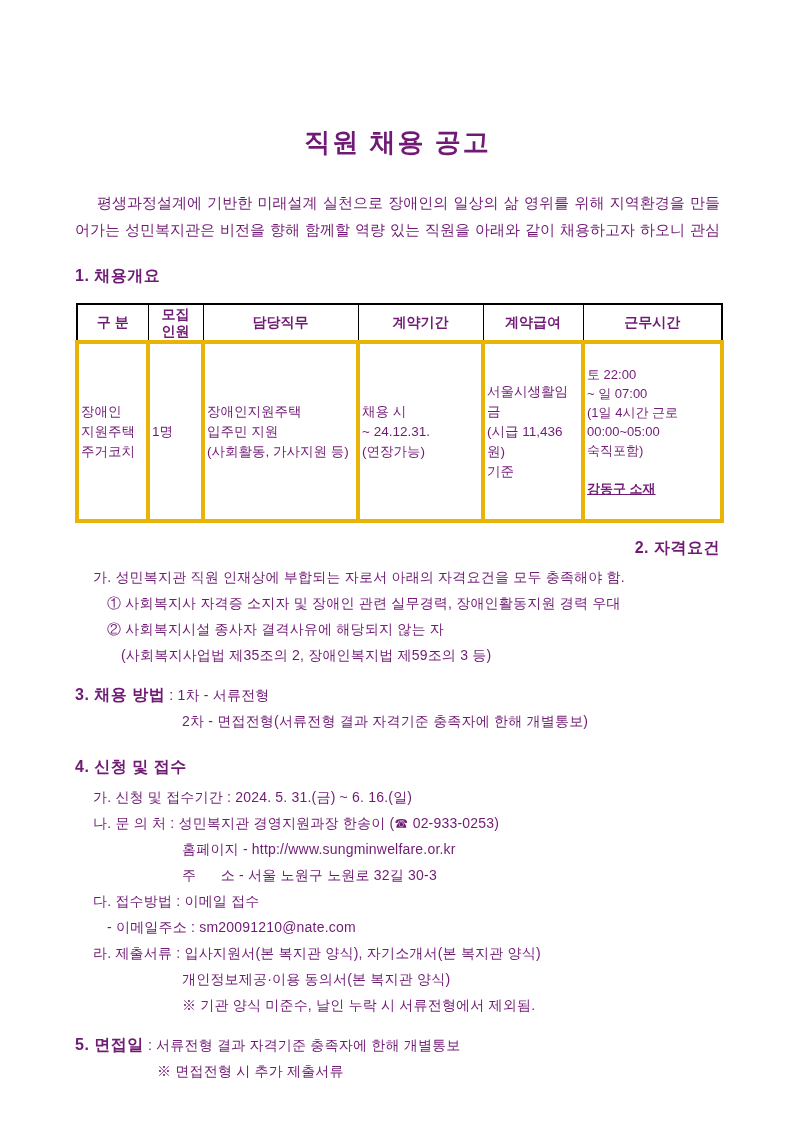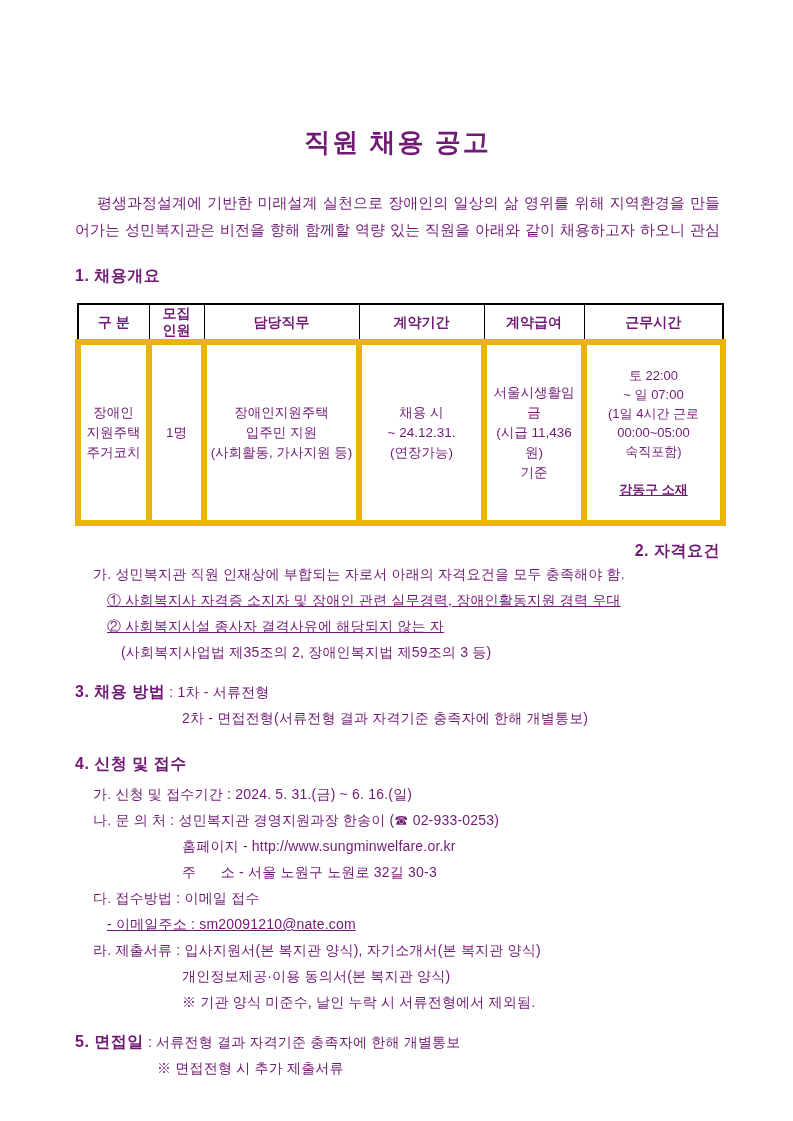--- a/index.html
+++ b/index.html
@@ -31,21 +31,21 @@
   .intro-line.first { text-indent: 22px; }
   .section-heading {
     font-size: 16px;
     font-weight: bold;
     line-height: 20px;
     letter-spacing: 0.5px;
   }
   .mt-s1 { margin-top: 23px; }
   .mt-table { margin-top: 17px; }
   .mt-s2 { margin-top: 15px; text-align: right; }
-  .mt-s2-lines { }
+  .mt-s2-lines { margin-top: 6px; }
   .mt-s3 { margin-top: 14px; }
   .mt-s4 { margin-top: 23px; }
   .mt-s4-lines { margin-top: 7px; }
   .mt-s5 { margin-top: 14px; }
   table {
     border-collapse: collapse;
     table-layout: fixed;
     width: 645px;
     border: 2px solid #000;
   }
@@ -55,23 +55,23 @@
     border: 1px solid #000;
     border-bottom: 2px solid #000;
     font-size: 14px;
     font-weight: bold;
     text-align: center;
     vertical-align: middle;
     white-space: pre-line;
     line-height: 17px;
   }
   td {
-    border: 6px solid #eab308;
+    border: 4px solid #eab308;
     font-size: 13.5px;
-    text-align: center;
+    text-align: left;
     vertical-align: middle;
     white-space: pre-line;
     line-height: 20px;
     padding: 2px;
   }
   td.hours-cell { font-size: 13px; line-height: 19px; }
   .loc { font-weight: bold; text-decoration: underline; }
   .line {
     font-size: 14px;
     line-height: 26px;
@@ -79,21 +79,21 @@
     letter-spacing: 0.2px;
   }
   .line .inline-heading {
     font-size: 16px;
     font-weight: bold;
     letter-spacing: 0.5px;
     white-space: pre-wrap;
   }
   .line .rest { font-size: 14px; white-space: pre-wrap; }
   .ind1 { padding-left: 18px; }
-  .ind2 { padding-left: 32px; text-decoration: underline; }
+  .ind2 { padding-left: 32px; }
   .ind3 { padding-left: 46px; }
   .ind4 { padding-left: 107px; }
   .ind6 { padding-left: 82px; }
 </style>
 </head>
 <body>
 
 <div class="page">
 
   <div class="title">직원 채용 공고</div>

